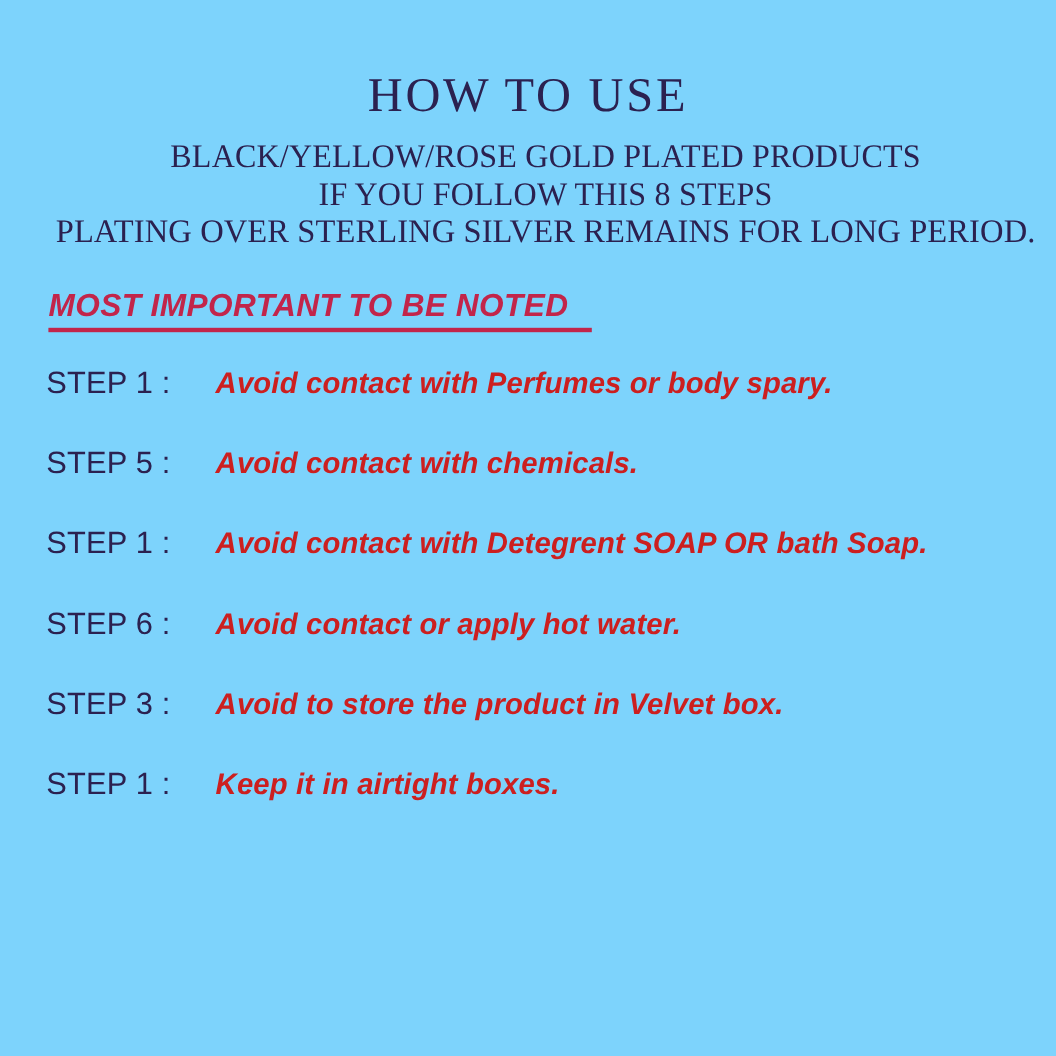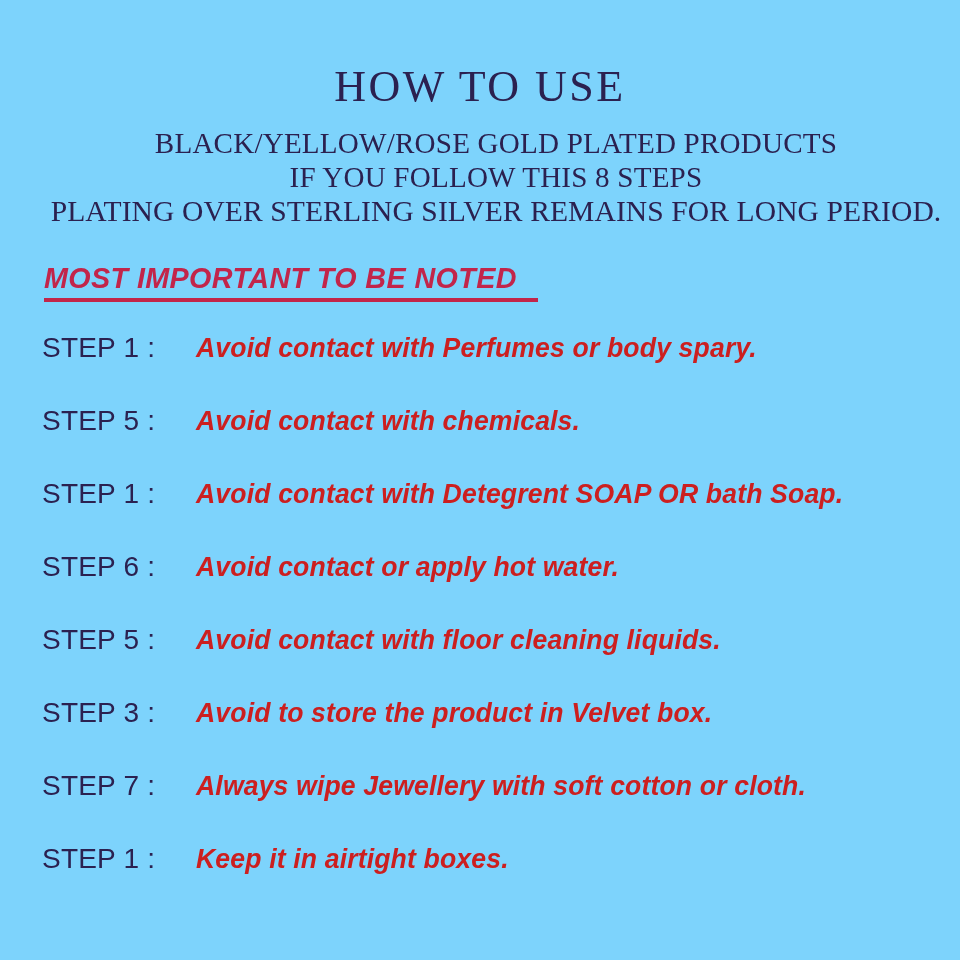--- a/index.html
+++ b/index.html
@@ -188,31 +188,25 @@
     </div>
 
     <div class="step-row">
       <span class="step-label">STEP 1 :</span><span class="step-text">Avoid contact with Detegrent SOAP OR bath Soap.</span>
     </div>
 
     <div class="step-row">
       <span class="step-label">STEP 6 :</span><span class="step-text">Avoid contact or apply hot water.</span>
     </div>
 
-    <div class="step-row">
-      <span class="step-label">STEP 5 :</span><span class="step-text">Avoid contact with floor cleaning liquids.</span>
-    </div>
 
     <div class="step-row">
       <span class="step-label">STEP 3 :</span><span class="step-text">Avoid to store the product in Velvet box.</span>
     </div>
 
-    <div class="step-row">
-      <span class="step-label">STEP 7 :</span><span class="step-text">Always wipe Jewellery with soft cotton or cloth.</span>
-    </div>
 
     <div class="step-row">
       <span class="step-label">STEP 1 :</span><span class="step-text">Keep it in airtight boxes.</span>
     </div>
 
   </div>
 
 </div>
 
 </body></html>

